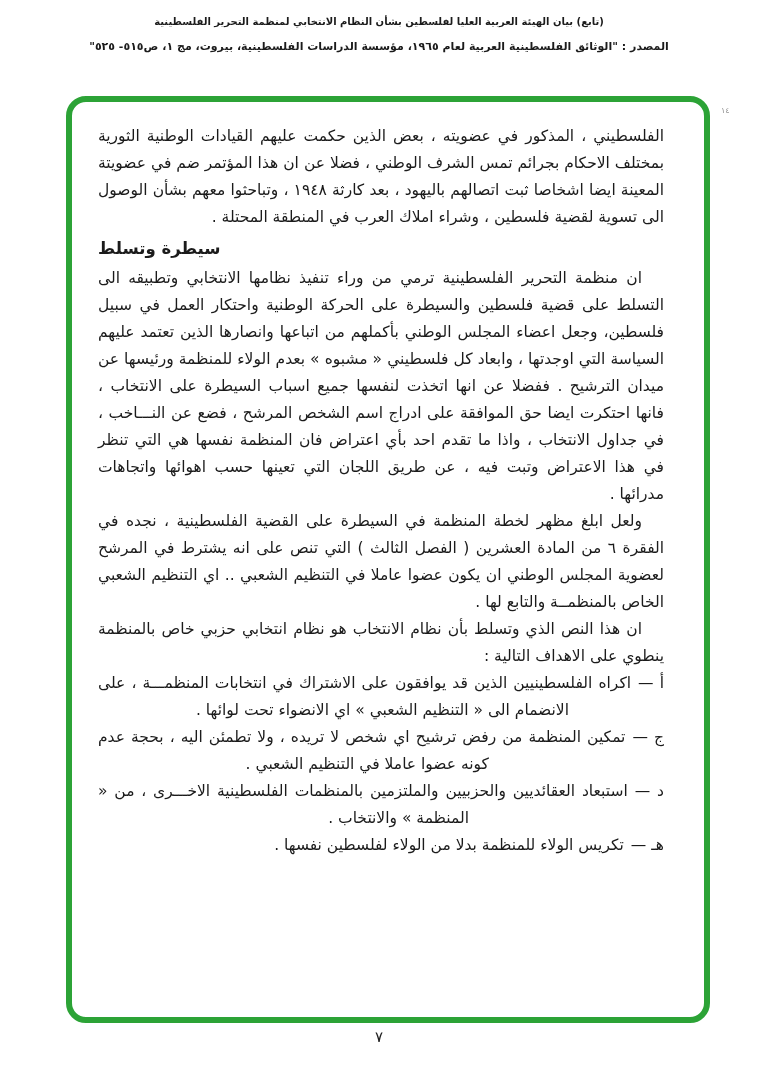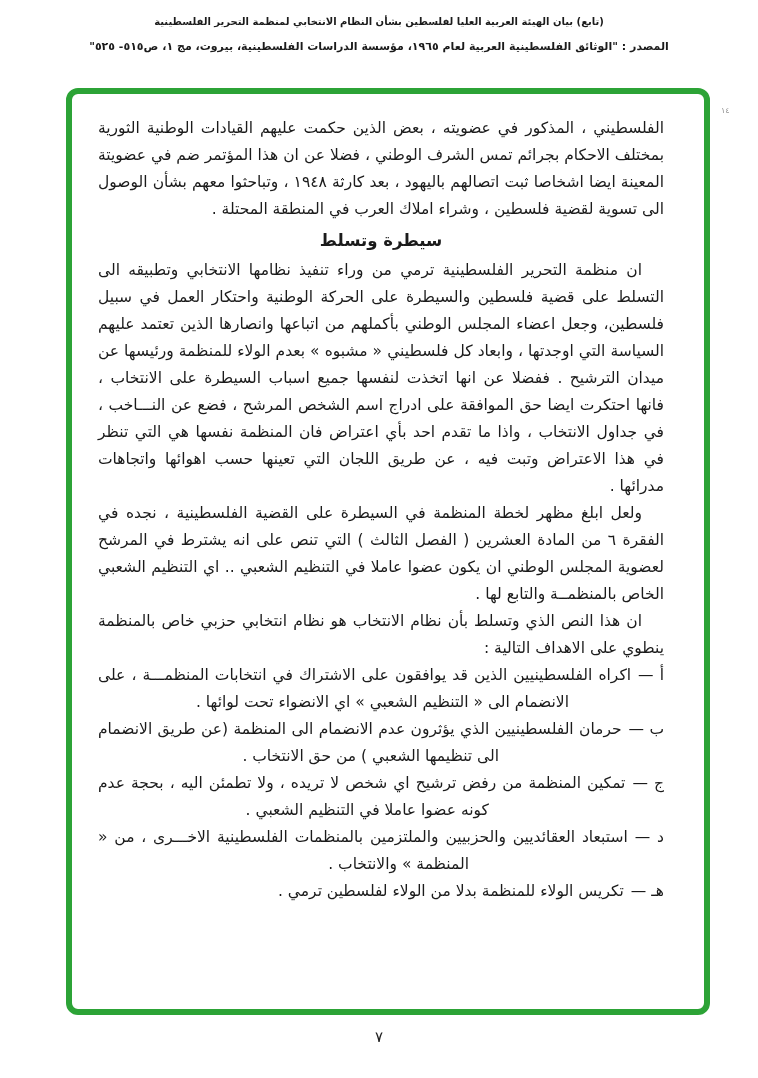--- a/index.html
+++ b/index.html
@@ -33,43 +33,43 @@
   .hdr-source {
     font-weight: bold;
     font-size: 11px;
     margin-top: 8px;
     letter-spacing: 0.2px;
   }
   
   .frame {
     position: absolute;
     left: 66px;
-    top: 88px;
+    top: 96px;
     width: 644px;
     height: 927px;
     border: 6px solid #2ca336;
-    border-radius: 12px;
+    border-radius: 20px;
     box-sizing: border-box;
   }
   .content {
     position: absolute;
     top: 0; right: 0; bottom: 0; left: 0;
     padding: 21px 40px 0 26px;
     direction: rtl;
     text-align: justify;
     font-size: 15.5px;
     line-height: 27px;
   }
   .content p { margin: 0; }
   .indent { text-indent: 22px; }
   .section-heading {
     font-size: 16.5px;
     font-weight: bold;
     margin: 4px 0 3px 0;
-    text-align: center;
+    text-align: left;
     text-indent: 0;
   }
   
   .item { text-align: justify; }
   .hang-95  { padding-right: 95px;  text-indent: -95px; }
   .hang-165 { padding-right: 165px; text-indent: -165px; }
   .hang-175 { padding-right: 175px; text-indent: -175px; }
   .hang-195 { padding-right: 195px; text-indent: -195px; }
   .hang-0   { padding-right: 0;     text-indent: 0; }
   .marker { margin-left: 7px; white-space: nowrap; }
@@ -112,34 +112,31 @@
       <p class="indent">ان منظمة التحرير الفلسطينية ترمي من وراء تنفيذ نظامها الانتخابي وتطبيقه الى التسلط على قضية فلسطين والسيطرة على الحركة الوطنية واحتكار العمل في سبيل فلسطين، وجعل اعضاء المجلس الوطني بأكملهم من اتباعها وانصارها الذين تعتمد عليهم السياسة التي اوجدتها ، وابعاد كل فلسطيني « مشبوه » بعدم الولاء للمنظمة ورئيسها عن ميدان الترشيح . ففضلا عن انها اتخذت لنفسها جميع اسباب السيطرة على الانتخاب ، فانها احتكرت ايضا حق الموافقة على ادراج اسم الشخص المرشح ، فضع عن النـــاخب ، في جداول الانتخاب ، واذا ما تقدم احد بأي اعتراض فان المنظمة نفسها هي التي تنظر في هذا الاعتراض وتبت فيه ، عن طريق اللجان التي تعينها حسب اهوائها واتجاهات مدرائها .</p>
 
       <p class="indent">ولعل ابلغ مظهر لخطة المنظمة في السيطرة على القضية الفلسطينية ، نجده في الفقرة ٦ من المادة العشرين ( الفصل الثالث ) التي تنص على انه يشترط في المرشح لعضوية المجلس الوطني ان يكون عضوا عاملا في التنظيم الشعبي .. اي التنظيم الشعبي الخاص بالمنظمــة والتابع لها .</p>
 
       <p class="indent">ان هذا النص الذي وتسلط بأن نظام الانتخاب هو نظام انتخابي حزبي خاص بالمنظمة ينطوي على الاهداف التالية :</p>
 
       <p class="item hang-95">
         <span class="marker">أ —</span><span>اكراه الفلسطينيين الذين قد يوافقون على الاشتراك في انتخابات المنظمـــة ، على الانضمام الى « التنظيم الشعبي » اي الانضواء تحت لوائها .</span>
       </p>
 
-      <p class="item hang-165">
-        <span class="marker">ب —</span><span>حرمان الفلسطينيين الذي يؤثرون عدم الانضمام الى المنظمة (عن طريق الانضمام الى تنظيمها الشعبي ) من حق الانتخاب .</span>
-      </p>
 
       <p class="item hang-175">
         <span class="marker">ج —</span><span>تمكين المنظمة من رفض ترشيح اي شخص لا تريده ، ولا تطمئن اليه ، بحجة عدم كونه عضوا عاملا في التنظيم الشعبي .</span>
       </p>
 
       <p class="item hang-195">
         <span class="marker">د —</span><span>استبعاد العقائديين والحزبيين والملتزمين بالمنظمات الفلسطينية الاخـــرى ، من « المنظمة » والانتخاب .</span>
       </p>
 
       <p class="item hang-0">
-        <span class="marker">هـ —</span><span>تكريس الولاء للمنظمة بدلا من الولاء لفلسطين ترمي .</span>
+        <span class="marker">هـ —</span><span>تكريس الولاء للمنظمة بدلا من الولاء لفلسطين نفسها .</span>
       </p>
 
     </div>
   </div>
 
   <div class="corner-mark">١٤</div>
 
   <div class="pageno">٧</div>
 
 </div>

